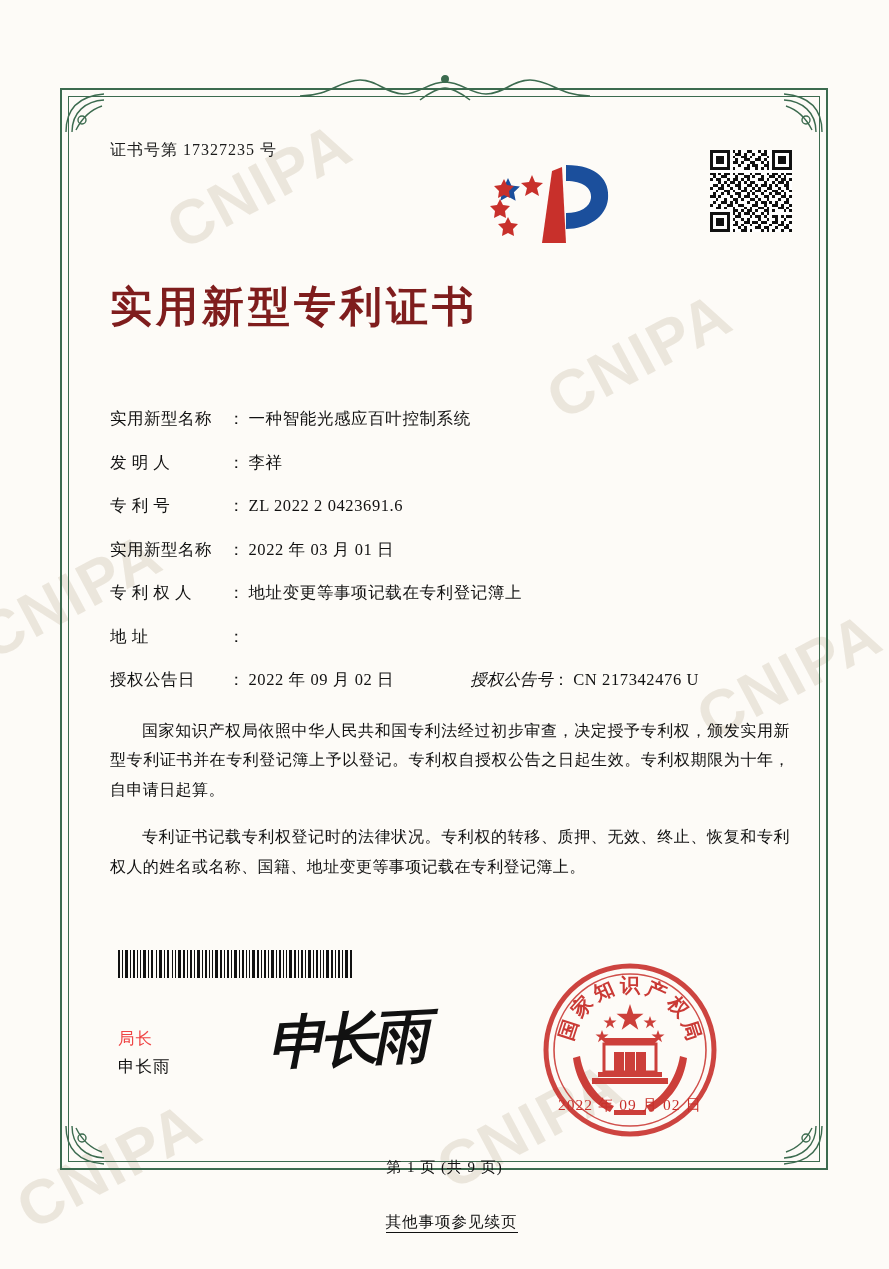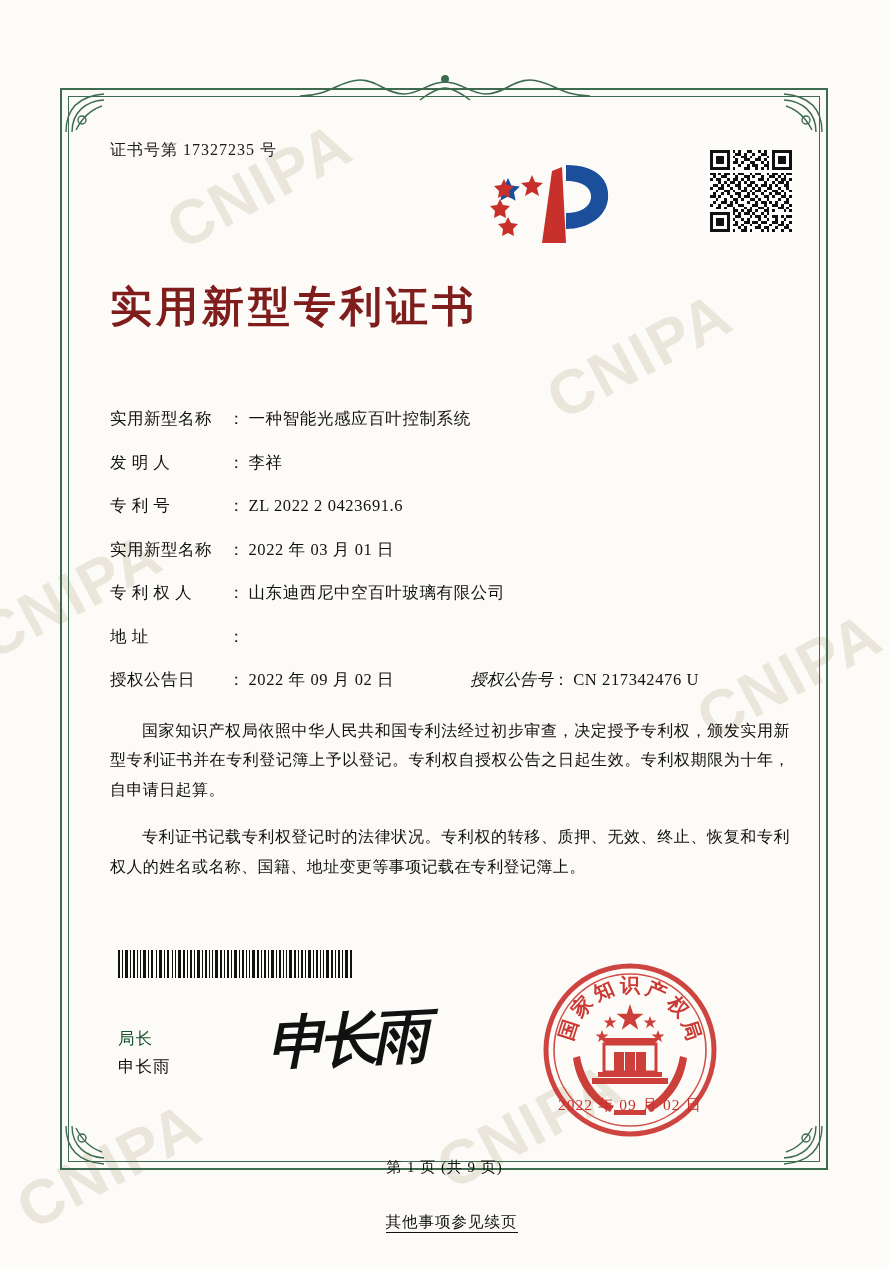--- a/index.html
+++ b/index.html
@@ -156,21 +156,21 @@
     width: 235px;
     height: 28px;
   }
 
   
   .sig-label {
     position: absolute;
     left: 118px;
     top: 1028px;
     font-size: 16.5px;
-    color: #14532d;
+    color: #ef4444;
     letter-spacing: 1px;
   }
   .sig-name {
     position: absolute;
     left: 118px;
     top: 1056px;
     font-size: 16.5px;
     color: #111;
     letter-spacing: 1px;
   }
@@ -573,21 +573,21 @@
 
       <div class="field-row">
         <span class="f-label">实用新型名称</span>
         <span class="f-colon">：</span>
         <span class="f-value">2022 年 03 月 01 日</span>
       </div>
 
       <div class="field-row">
         <span class="f-label">专 利 权 人</span>
         <span class="f-colon">：</span>
-        <span class="f-value">山东迪西尼中空百叶玻璃有限公司</span>
+        <span class="f-value">地址变更等事项记载在专利登记簿上</span>
       </div>
 
       <div class="field-row">
         <span class="f-label">地        址</span>
         <span class="f-colon">：</span>
       </div>
 
       <div class="field-row two-col">
         <span class="f-label">授权公告日</span>
         <span class="f-colon">：</span>

